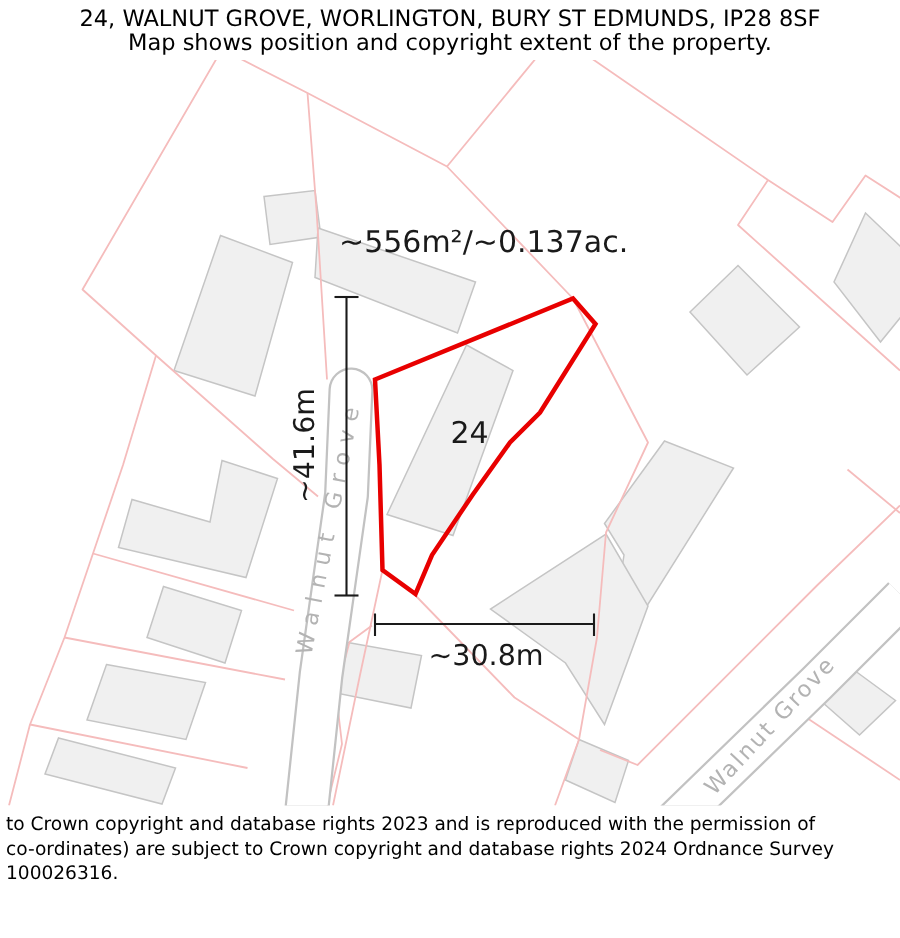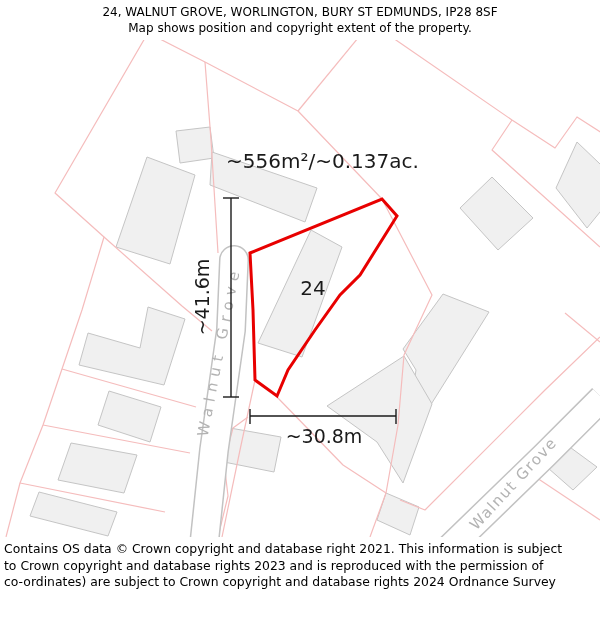--- a/index.html
+++ b/index.html
@@ -1,19 +1,19 @@
 <!DOCTYPE html>
 <html style="--property-outline: #e80000; --parcel-line: #f5bcbc; --building-fill: #f0f0f0; --building-stroke: #c5c5c5; --road-casing: #c2c2c2; --road-label: #b3b3b3; --dimension: #1a1a1a;"><head>
 <meta charset="utf-8">
 <style>
   html,body{margin:0;padding:0;background:#ffffff;}
   .page{position:relative;width:600px;height:625px;background:#fff;overflow:hidden;
         font-family:"DejaVu Sans","Liberation Sans",sans-serif;}
   .map-header{position:absolute;top:5px;left:0;width:600px;text-align:center;
-        color:#000;font-size:12px;line-height:15.5px;}
+        color:#000;font-size:15px;line-height:15.5px;}
   .map-svg{position:absolute;top:40px;left:0;}
   .map-footer{position:absolute;top:541px;left:4px;width:592px;color:#000;
         font-size:12.4px;line-height:16.6px;white-space:nowrap;}
   
   .bldg{fill:var(--building-fill);stroke:var(--building-stroke);stroke-width:1;}
   .pink{fill:none;stroke:var(--parcel-line);stroke-width:1.2;stroke-linejoin:round;}
   .road-casing{fill:none;stroke:var(--road-casing);stroke-linejoin:round;}
   .road-fill{fill:none;stroke:#ffffff;stroke-linejoin:round;}
   .cap-round{stroke-linecap:round;}
   .road-label{fill:var(--road-label);font-size:15px;}
@@ -98,18 +98,18 @@
       <line class="dim" x1="396" y1="409" x2="396" y2="424"></line>
     </g>
 
     <text class="area-label" x="226" y="168">~556m²/~0.137ac.</text>
     <text class="plot-number" x="313" y="295" text-anchor="middle">24</text>
     <text class="dim-label" text-anchor="middle" transform="translate(209,297) rotate(-90)">~41.6m</text>
     <text class="dim-label" x="324" y="443" text-anchor="middle">~30.8m</text>
   </svg>
 
   <div class="map-footer">
-    <div>Contains OS data © Crown copyright and database right 2021. This information is subject</div>
     <div>to Crown copyright and database rights 2023 and is reproduced with the permission of</div>
     <div>co-ordinates) are subject to Crown copyright and database rights 2024 Ordnance Survey</div>
+    <div>100026316.</div>
   </div>
 
 </div>
 
 </body></html>

